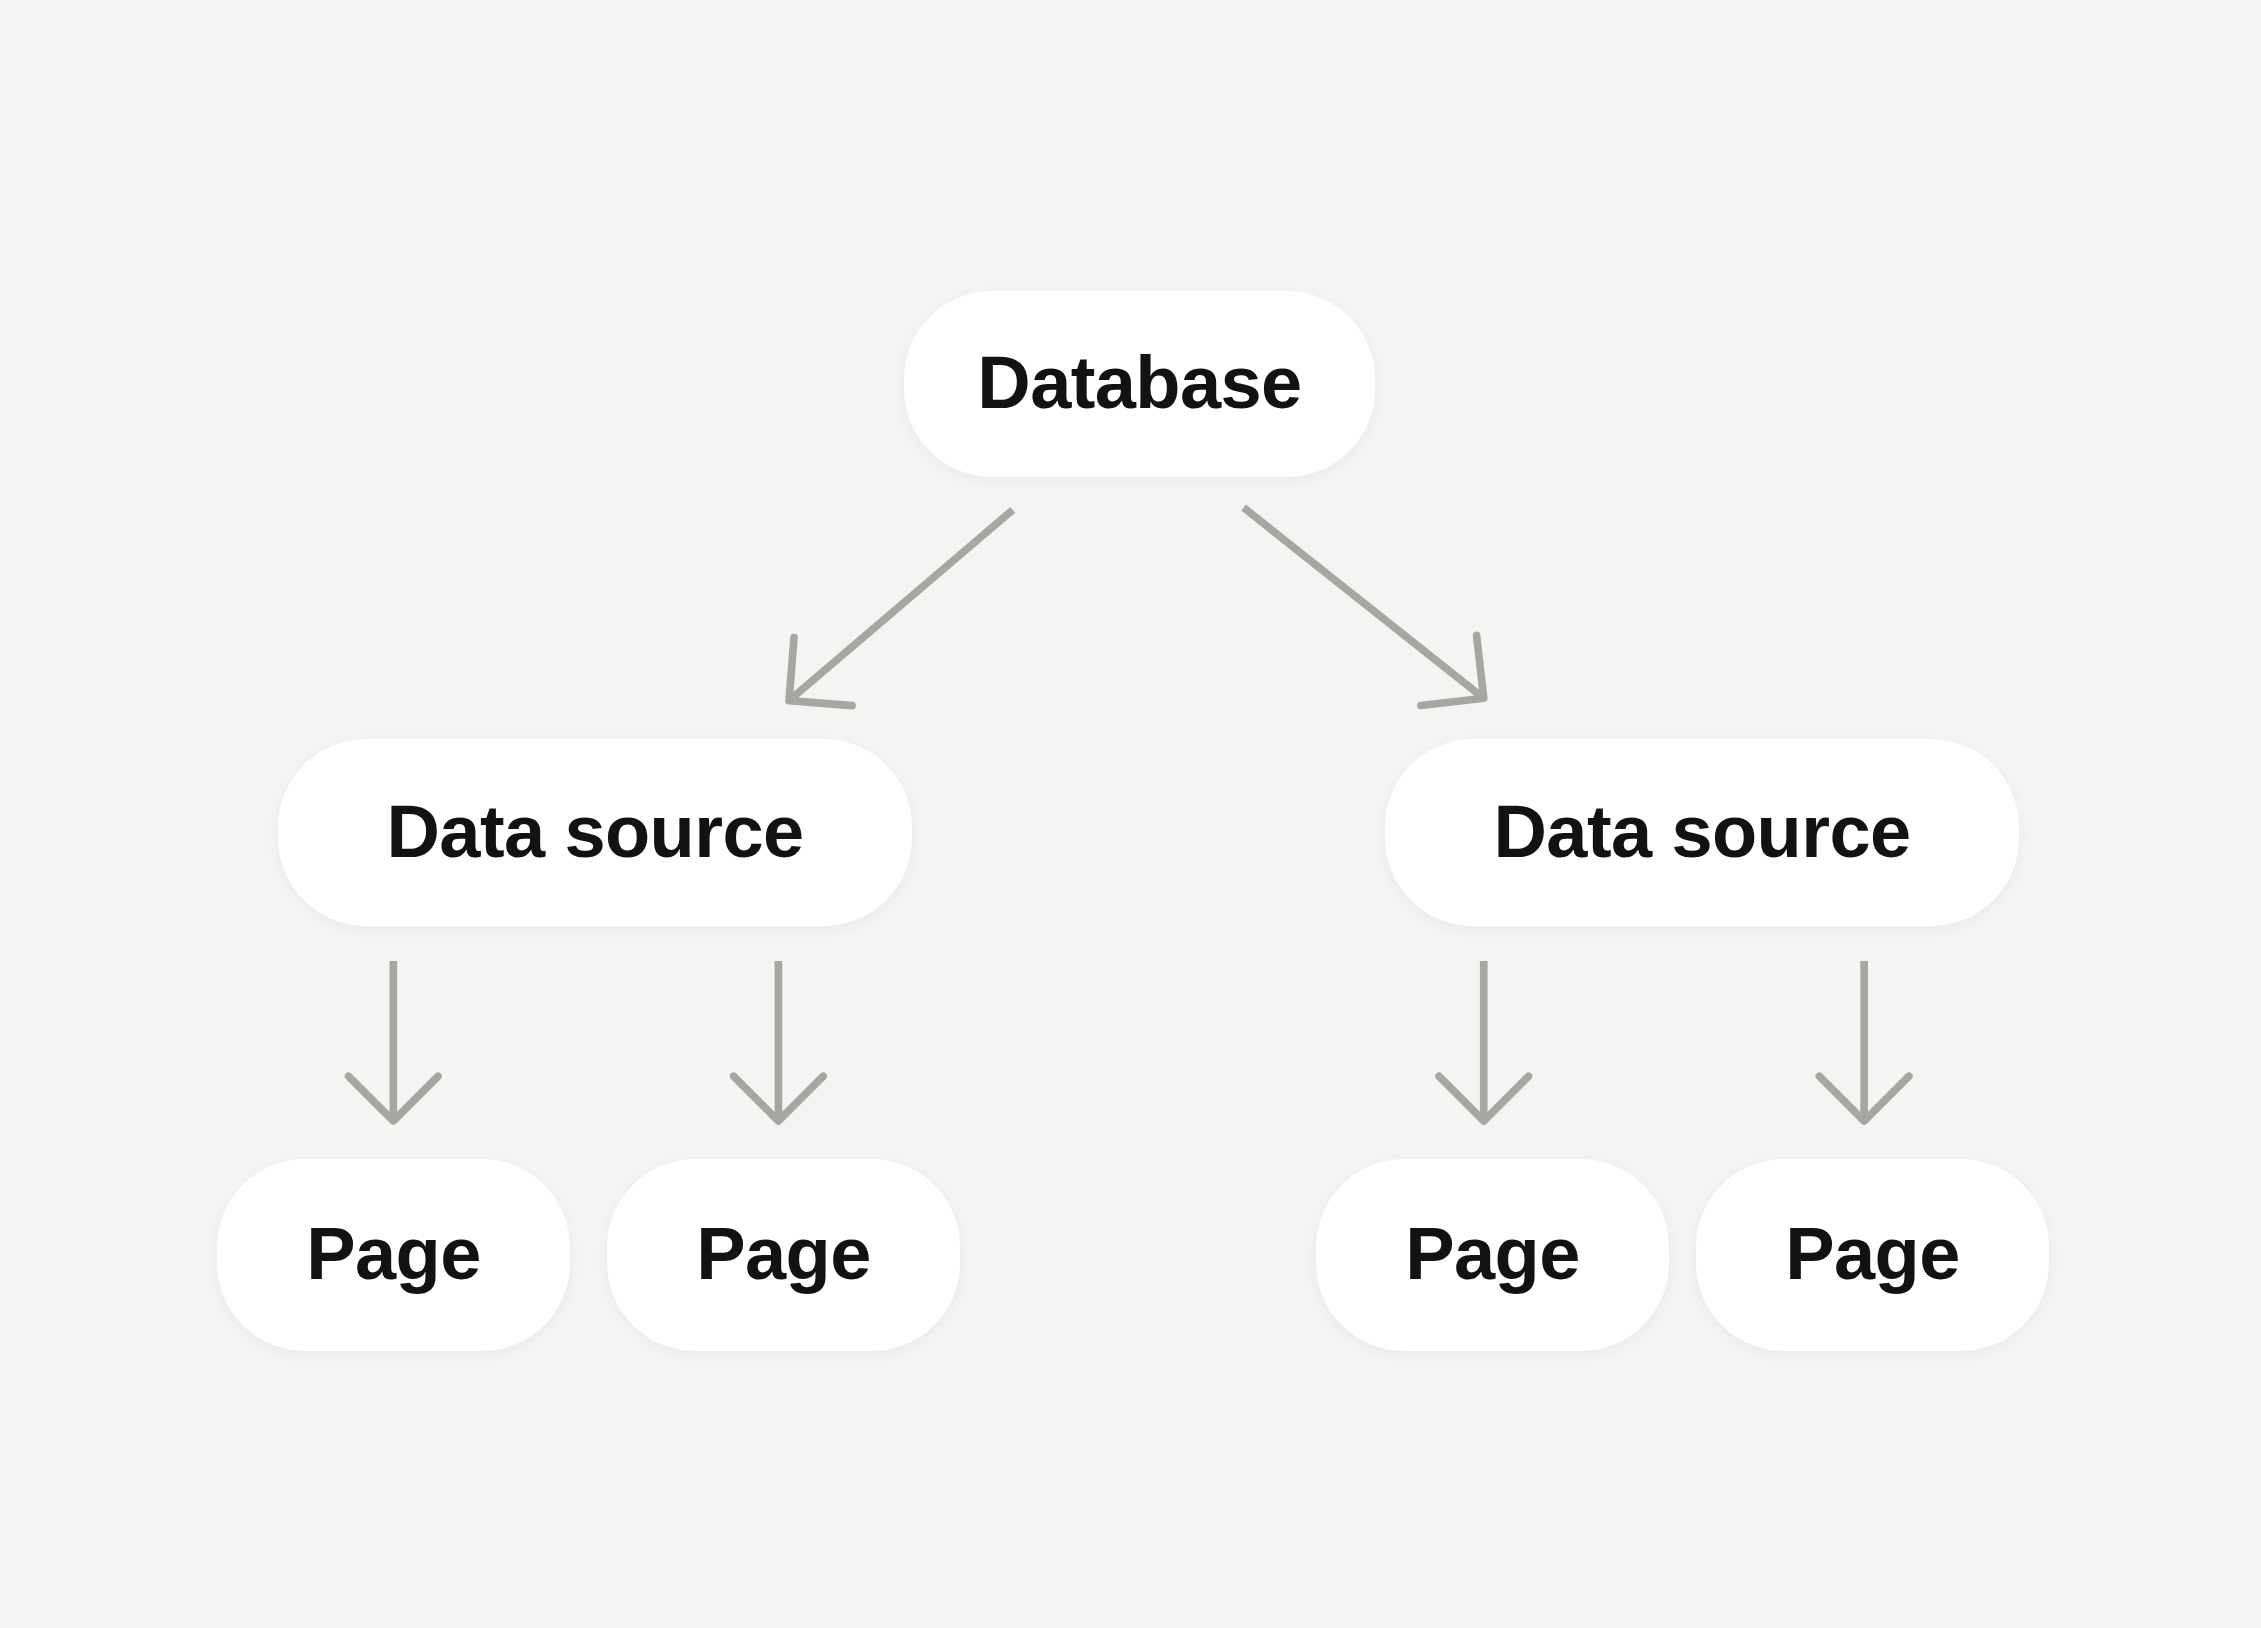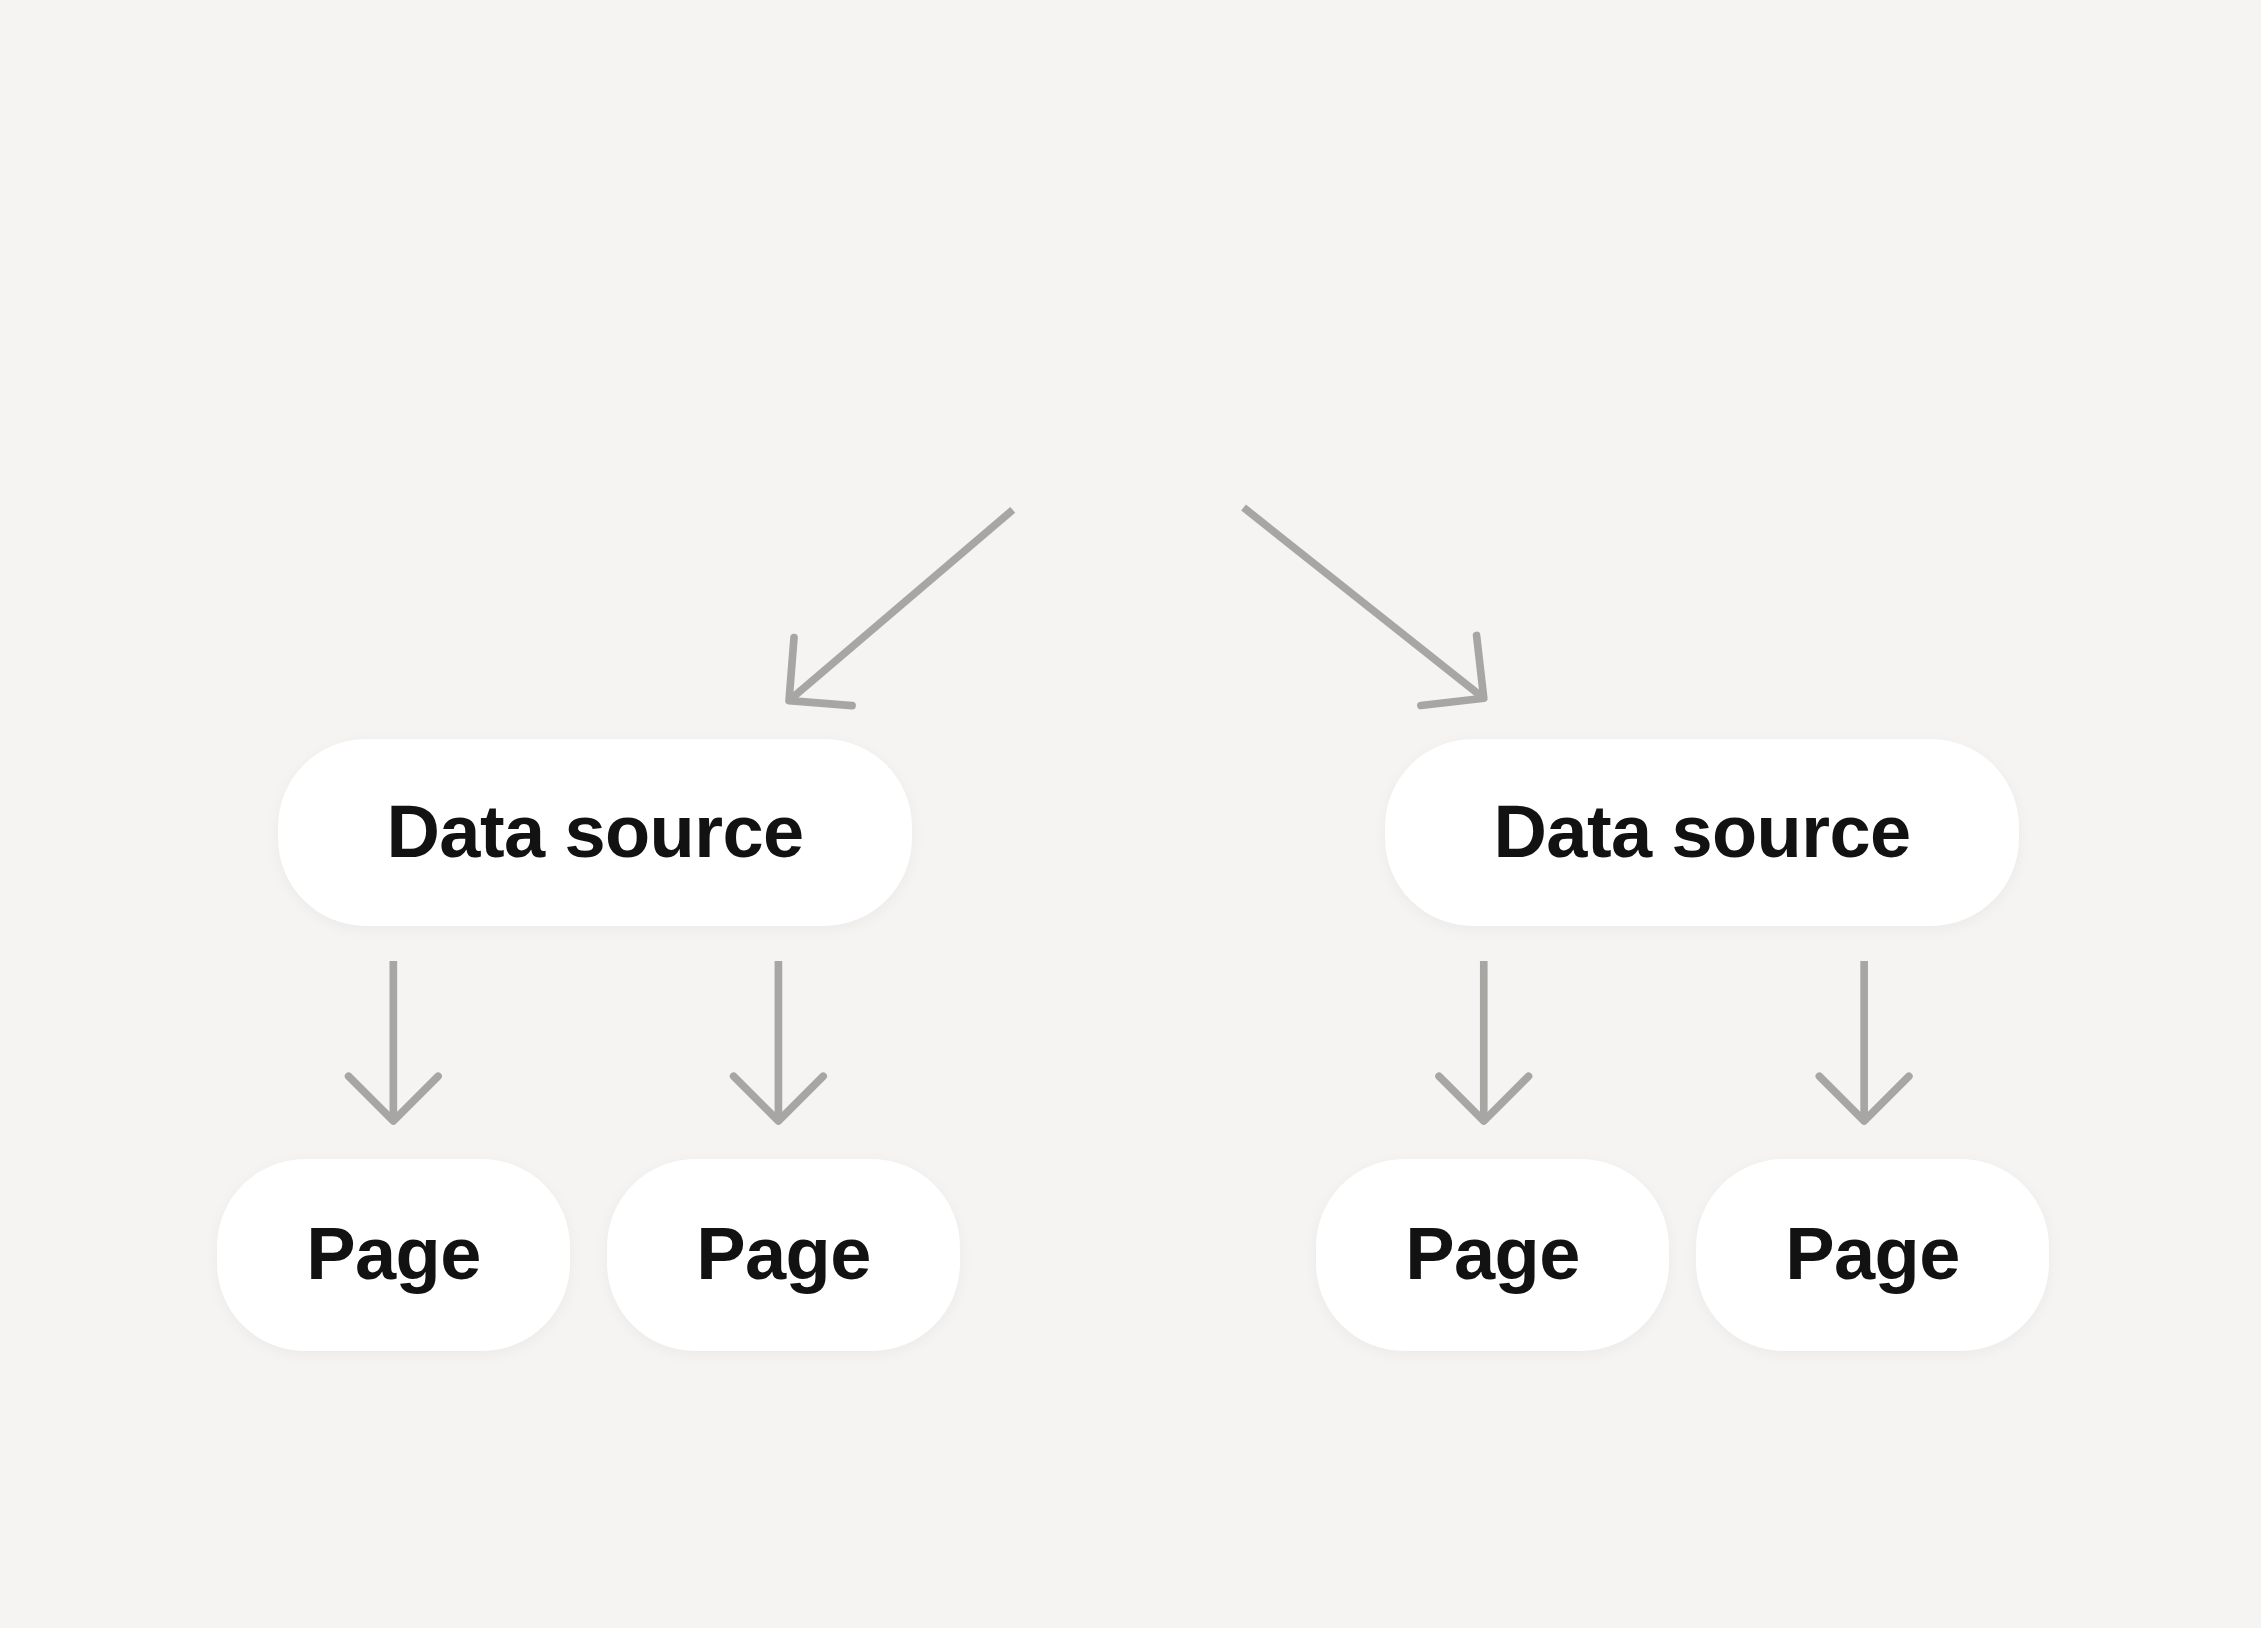--- a/index.html
+++ b/index.html
@@ -60,20 +60,23 @@
     </defs>
 
     <line class="edge" x1="1720" y1="866" x2="1340" y2="1190" marker-end="url(#chevron)"></line>
     <line class="edge" x1="2112" y1="862" x2="2520" y2="1186" marker-end="url(#chevron)"></line>
     <line class="edge" x1="668" y1="1632" x2="668" y2="1904" marker-end="url(#chevron)"></line>
     <line class="edge" x1="1322" y1="1632" x2="1322" y2="1904" marker-end="url(#chevron)"></line>
     <line class="edge" x1="2520" y1="1632" x2="2520" y2="1904" marker-end="url(#chevron)"></line>
     <line class="edge" x1="3166" y1="1632" x2="3166" y2="1904" marker-end="url(#chevron)"></line>
   </svg>
 
+  <div class="node" style="left:904px;top:291px;width:471px;height:186px;">
+    <span class="node-label">Database</span>
+  </div>
 
   <div class="node" style="left:278px;top:739px;width:634px;height:187px;">
     <span class="node-label">Data source</span>
   </div>
 
   <div class="node" style="left:1385px;top:739px;width:634px;height:187px;">
     <span class="node-label">Data source</span>
   </div>
 
   <div class="node" style="left:217px;top:1159px;width:353px;height:192px;">

